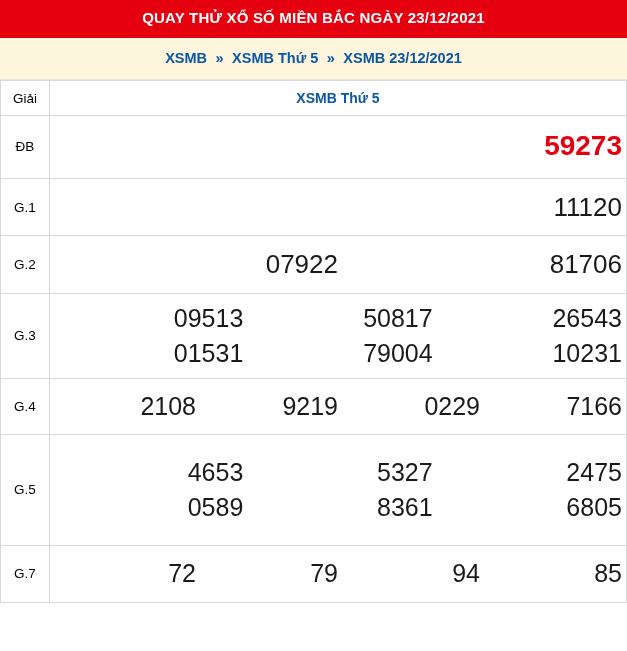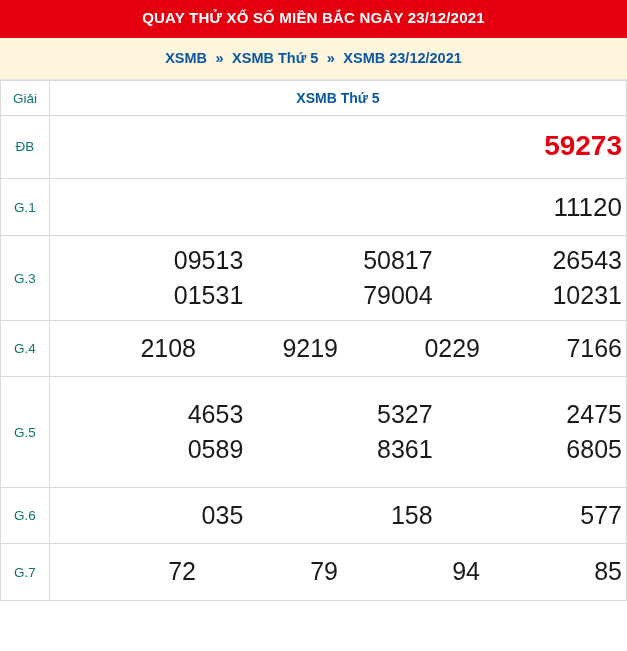--- a/index.html
+++ b/index.html
@@ -58,21 +58,21 @@
   }
   table.results td {
     border: 1px solid #d9d9d9;
     vertical-align: middle;
     padding: 0;
   }
   .cell-label {
     width: 48px;
     text-align: center;
     font-size: 13.5px;
-    color: #0f766e;
+    color: #000000;
     padding: 6px 2px;
   }
   .head-row td.cell-head {
     text-align: center;
     color: #0b57a4;
     font-weight: bold;
     font-size: 14px;
     padding: 9px 4px;
   }
   .nums {
@@ -157,20 +157,29 @@
 
       <tr class="row-g1">
         <td class="cell-label">G.1</td>
         <td class="cell-nums">
           <div class="nums stack-line">
             <span class="n">11120</span>
           </div>
         </td>
       </tr>
 
+      <tr class="row-g2">
+        <td class="cell-label">G.2</td>
+        <td class="cell-nums">
+          <div class="nums stack-line">
+            <span class="n">07922</span>
+            <span class="n">81706</span>
+          </div>
+        </td>
+      </tr>
 
       <tr class="row-g3">
         <td class="cell-label">G.3</td>
         <td class="cell-nums">
           <div class="nums stack-line">
             <span class="n">09513</span>
             <span class="n">50817</span>
             <span class="n">26543</span>
           </div>
           <div class="nums stack-line">
@@ -202,30 +211,20 @@
             <span class="n">2475</span>
           </div>
           <div class="nums stack-line">
             <span class="n">0589</span>
             <span class="n">8361</span>
             <span class="n">6805</span>
           </div>
         </td>
       </tr>
 
-      <tr class="row-g6">
-        <td class="cell-label">G.6</td>
-        <td class="cell-nums">
-          <div class="nums stack-line">
-            <span class="n">035</span>
-            <span class="n">158</span>
-            <span class="n">577</span>
-          </div>
-        </td>
-      </tr>
 
       <tr class="row-g7">
         <td class="cell-label">G.7</td>
         <td class="cell-nums">
           <div class="nums stack-line">
             <span class="n">72</span>
             <span class="n">79</span>
             <span class="n">94</span>
             <span class="n">85</span>
           </div>

